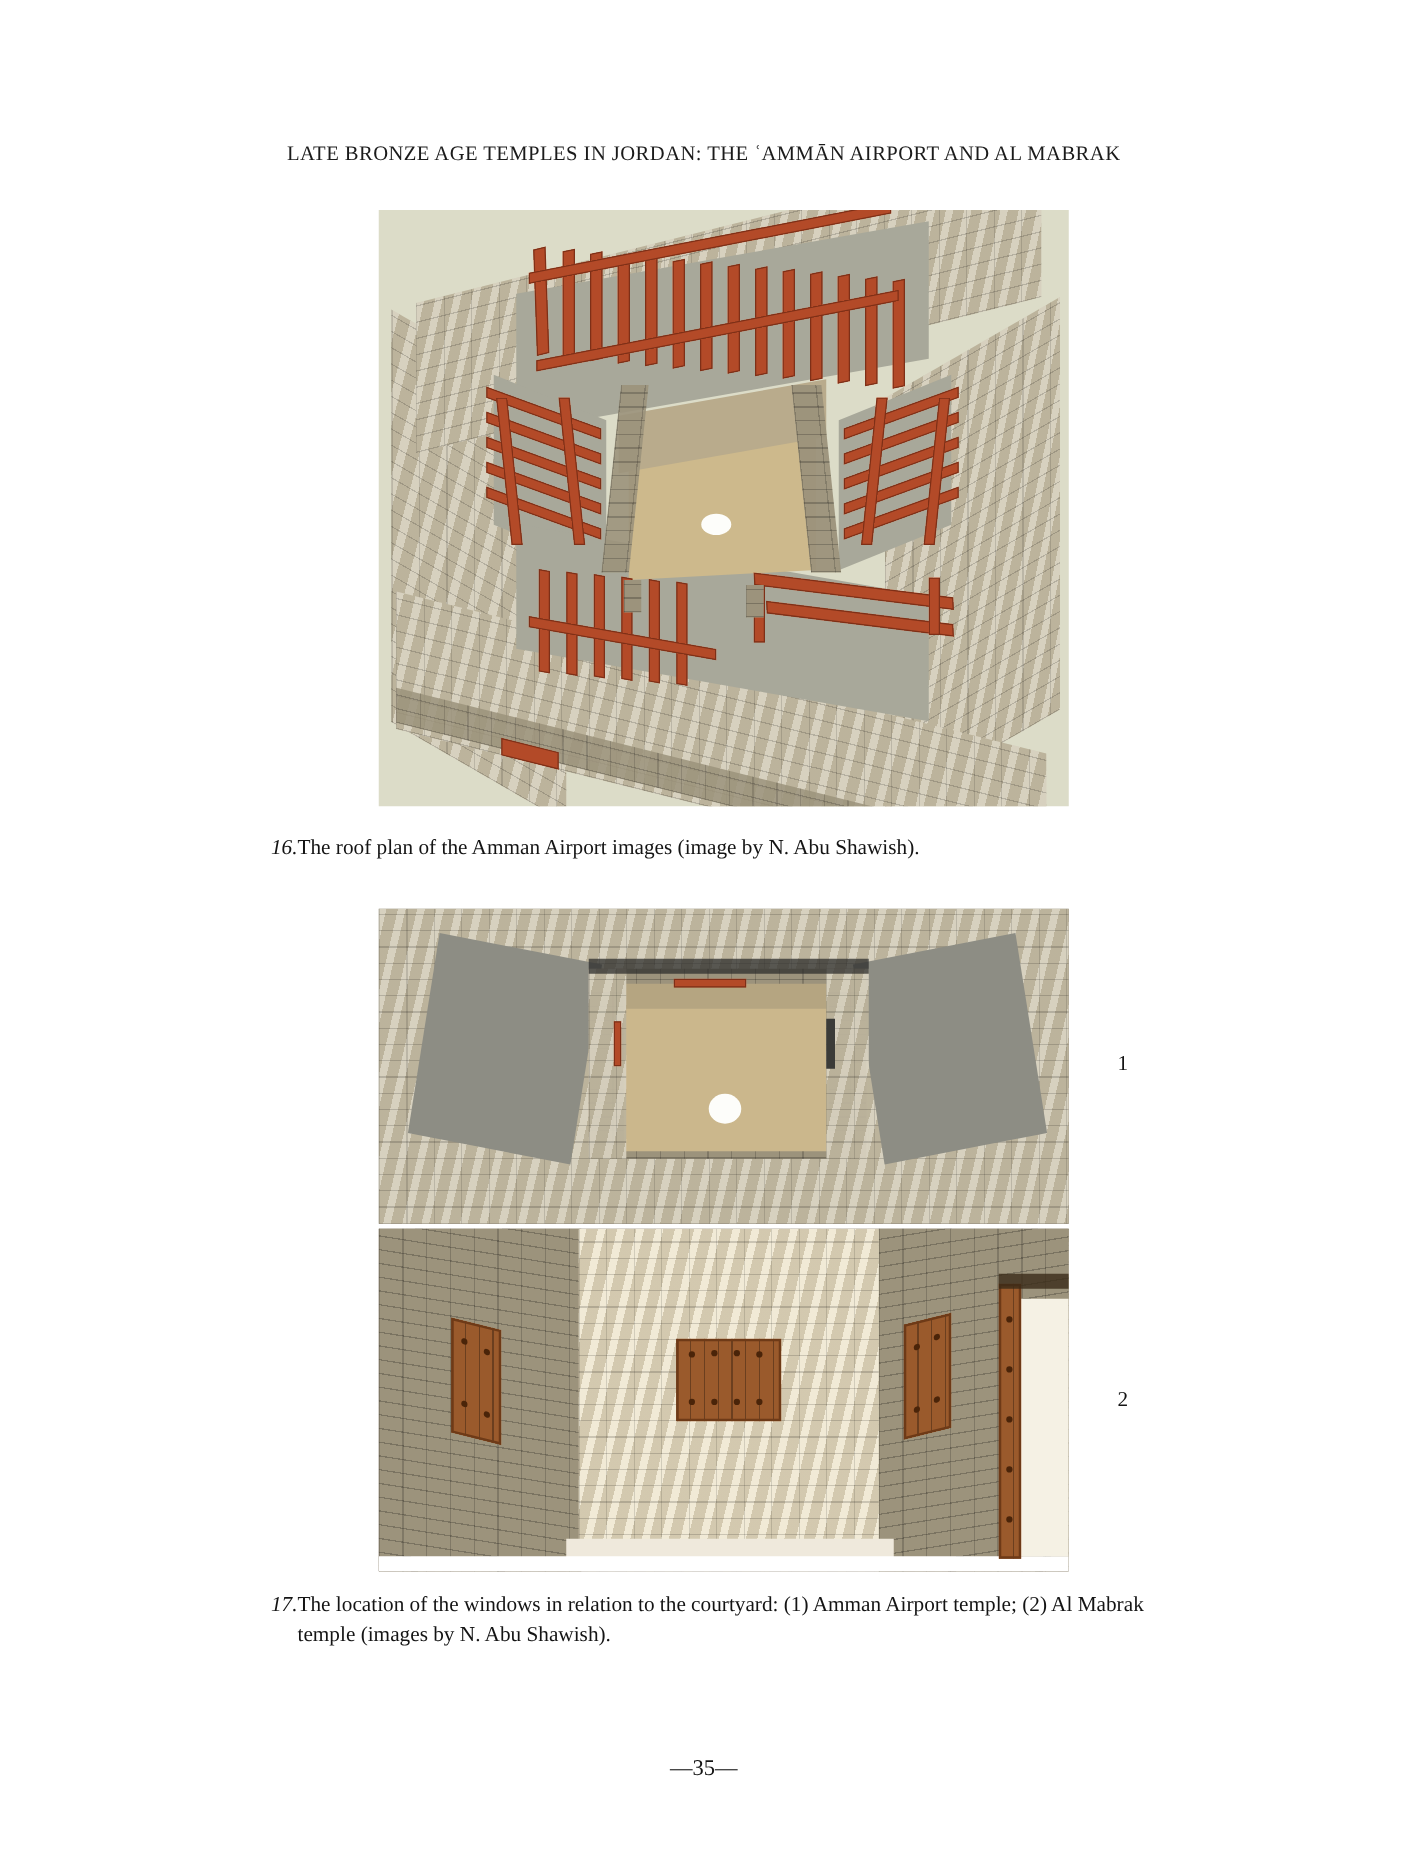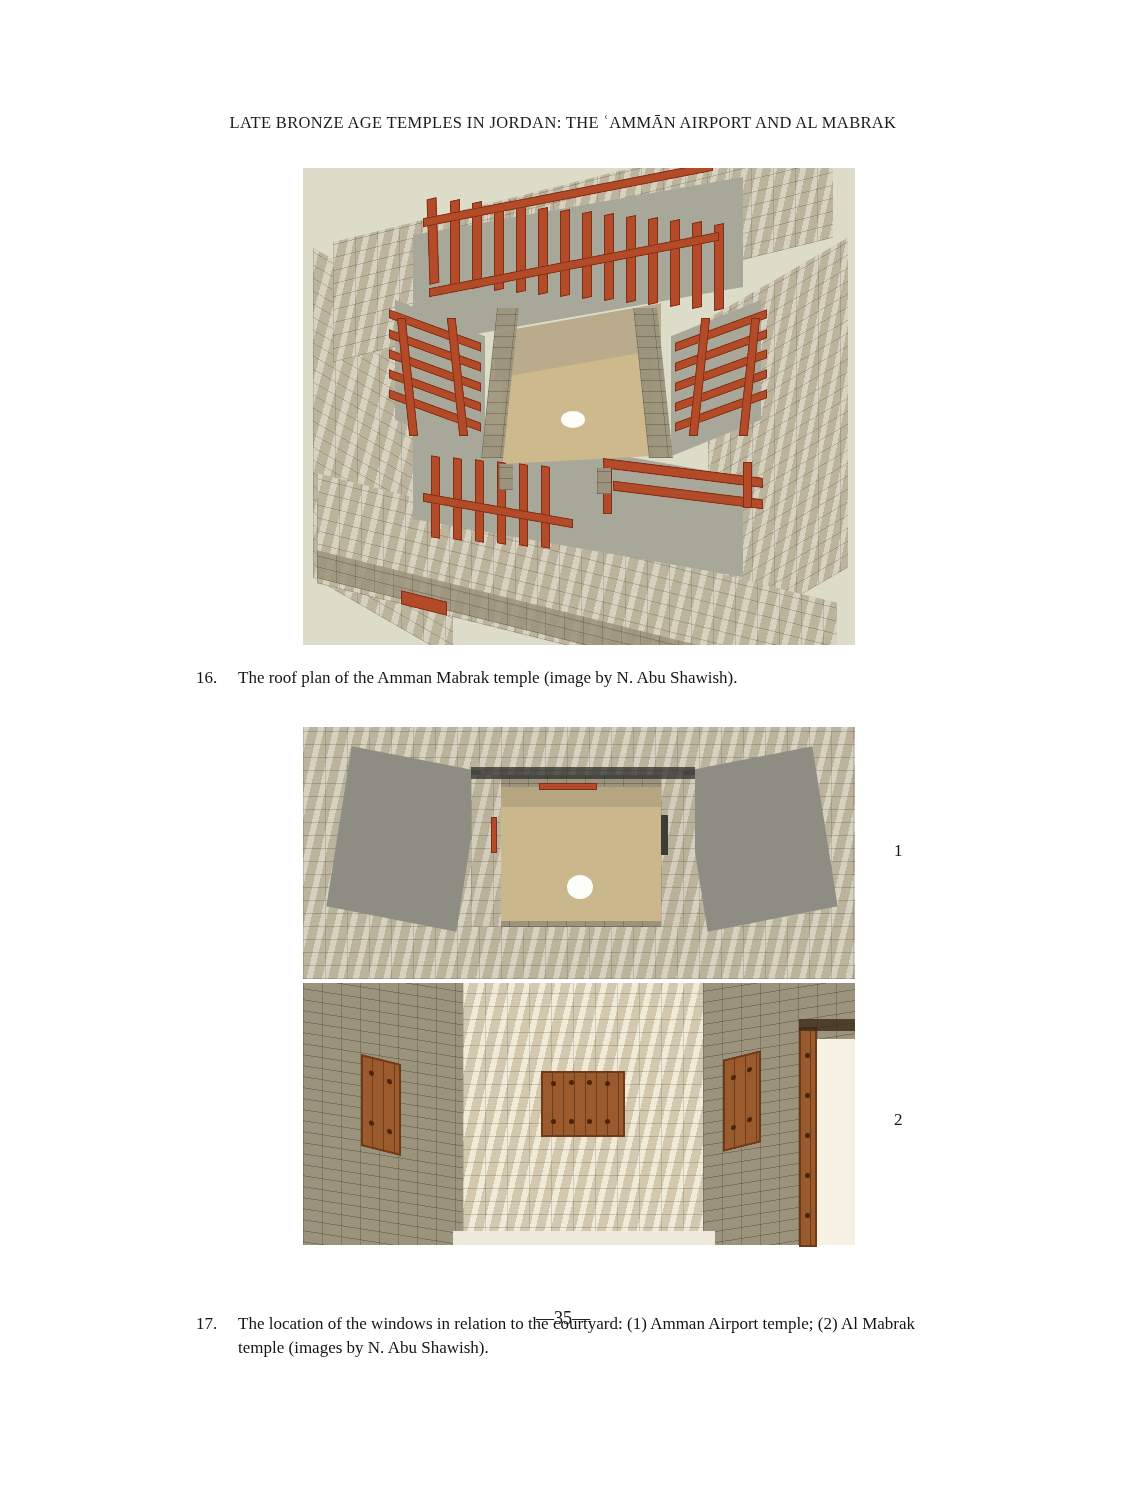--- a/index.html
+++ b/index.html
@@ -79,21 +79,22 @@
     position: absolute;
     font-size: 17px;
     line-height: 1.42;
     color: #141414;
   }
   .caption .num {
     position: absolute;
     left: 0;
     top: 0;
     width: 42px;
-    text-align: left;
+    text-align: right;
+    font-style: italic;
   }
   .caption .txt {
     display: block;
     margin-left: 42px;
   }
 
   
   .fig17a {
     position: absolute;
     top: 727px;
@@ -128,21 +129,21 @@
   .stud {
     position: absolute;
     width: 5px; height: 5px;
     border-radius: 50%;
     background: #4a2409;
   }
 
   
   .folio {
     position: absolute;
-    top: 1308px;
+    top: 1404px;
     left: 0;
     width: 100%;
     text-align: center;
     font-size: 18px;
     color: #141414;
   }
 </style>
 </head>
 <body>
 
@@ -225,21 +226,21 @@
 
       <div class="stone-dark" style="position:absolute;left:196px;top:296px;width:14px;height:26px;"></div>
       <div class="stone-dark" style="position:absolute;left:294px;top:300px;width:14px;height:26px;"></div>
 
       <div class="beam" style="left:98px;top:428px;width:46px;height:14px;transform:skewY(14deg);"></div>
     </div>
   </div>
 
   <div class="caption" style="top:666px;left:196px;width:740px;">
     <span class="num">16.</span>
-    <span class="txt">The roof plan of the Amman Mabrak temple (image by N. Abu Shawish).</span>
+    <span class="txt">The roof plan of the Amman Airport images (image by N. Abu Shawish).</span>
   </div>
 
   <div class="fig17a">
 
     <div class="stone" style="position:absolute;left:0;top:0;width:552px;height:252px;"></div>
 
     <div class="roofpatch" style="left:36px;top:32px;width:130px;height:160px;transform:skew(-9deg,11deg);background:#8d8d84;"></div>
 
     <div class="roofpatch" style="left:392px;top:32px;width:130px;height:160px;transform:skew(9deg,-11deg);background:#8d8d84;"></div>
 
@@ -305,20 +306,20 @@
       <div class="stud" style="left:6px;top:66px;"></div>
       <div class="stud" style="left:6px;top:106px;"></div>
       <div class="stud" style="left:6px;top:146px;"></div>
       <div class="stud" style="left:6px;top:186px;"></div>
     </div>
 
     <div style="position:absolute;left:496px;top:36px;width:56px;height:12px;background:#3a2a18;opacity:.8;"></div>
   </div>
   <div class="fig-label" style="top:1110px;left:894px;">2</div>
 
-  <div class="caption" style="top:1312px;left:196px;width:760px;">
+  <div class="caption" style="top:1272px;left:196px;width:760px;">
     <span class="num">17.</span>
     <span class="txt">The location of the windows in relation to the courtyard: (1) Amman Airport temple; (2) Al Mabrak temple (images by N. Abu Shawish).</span>
   </div>
 
   <div class="folio">—35—</div>
 
 </div>
 
 </body></html>

